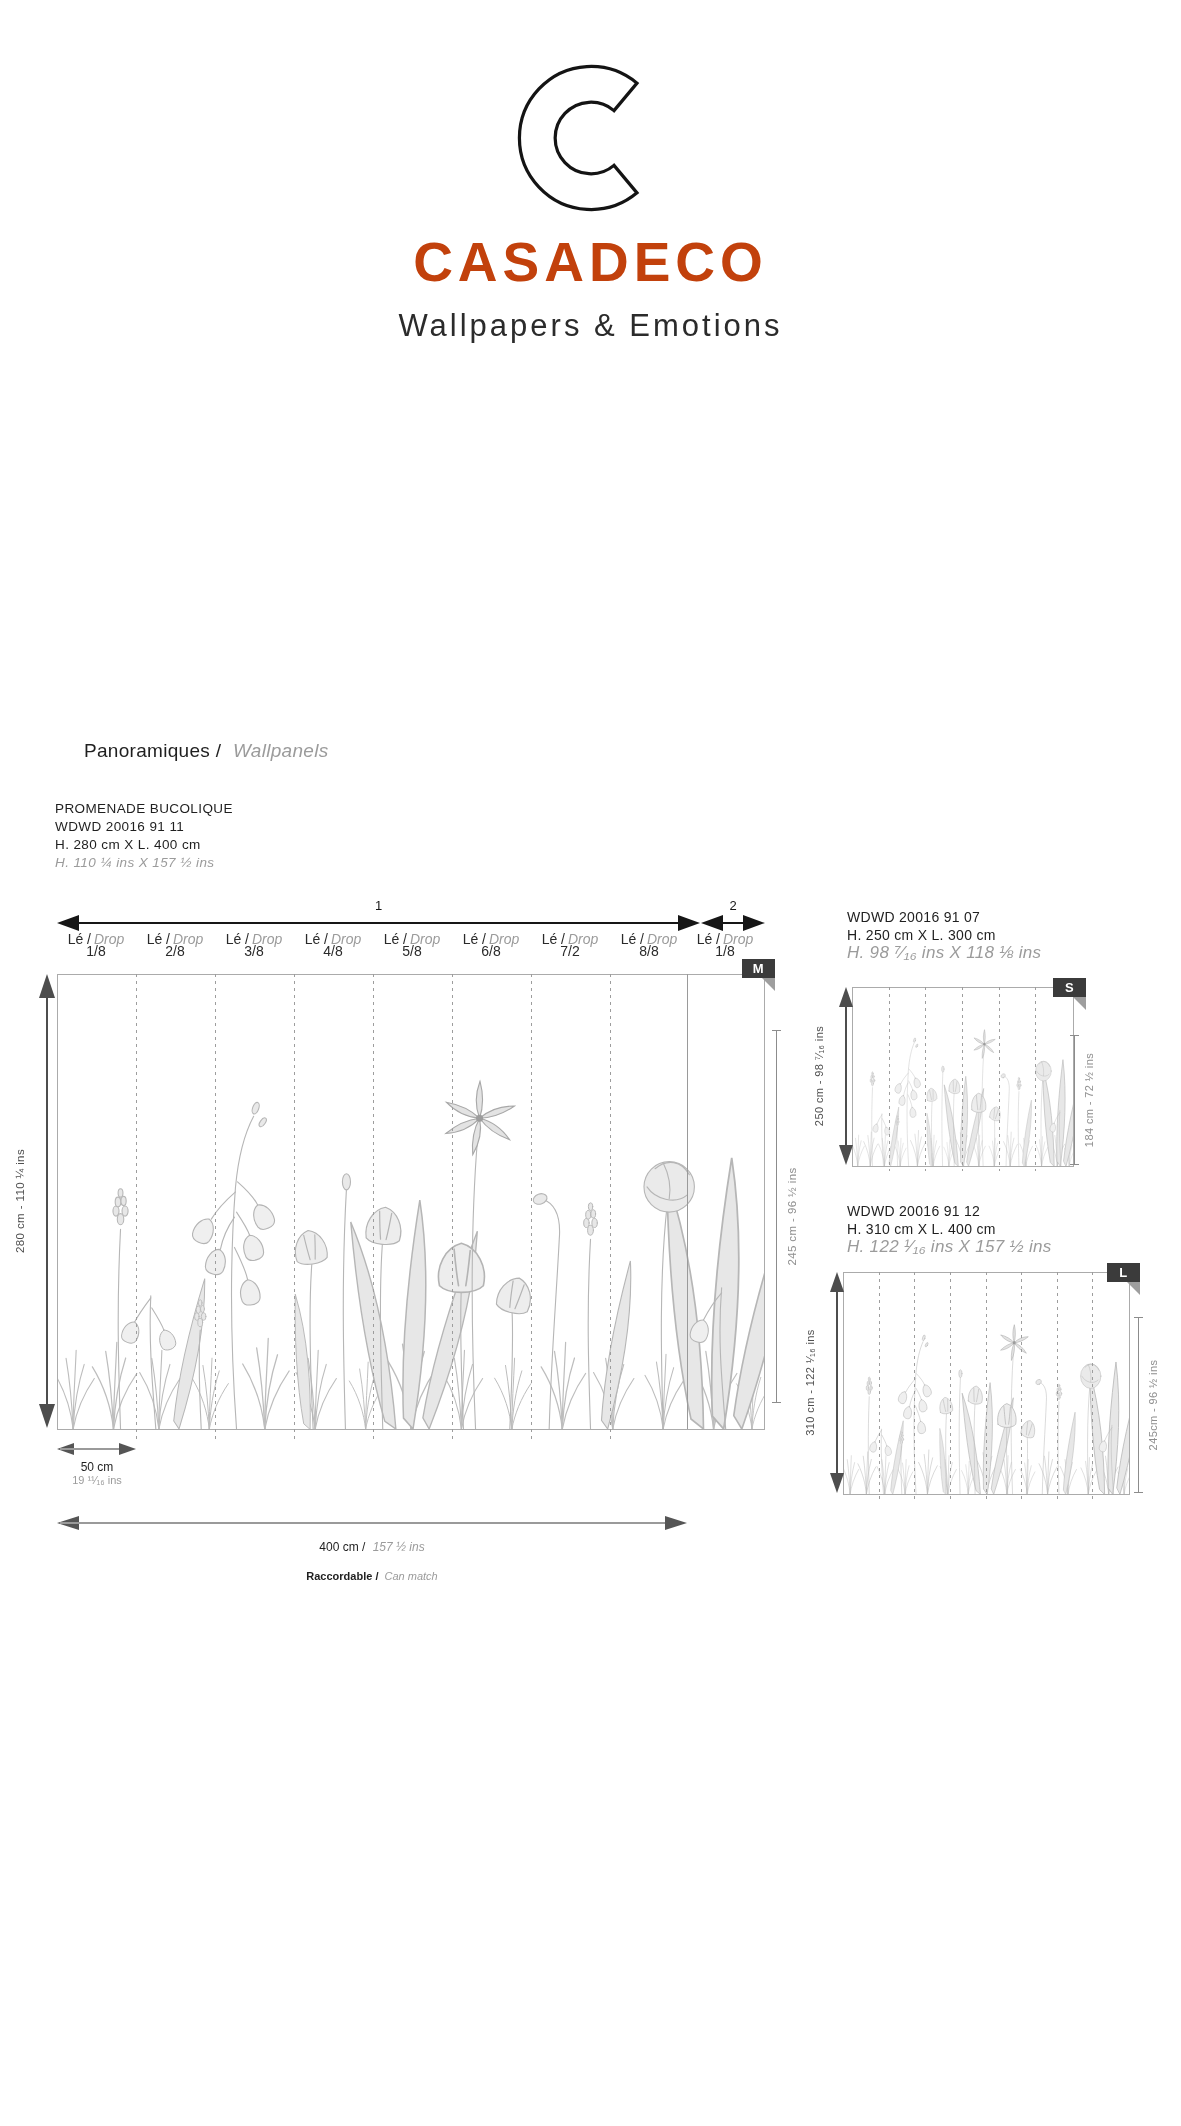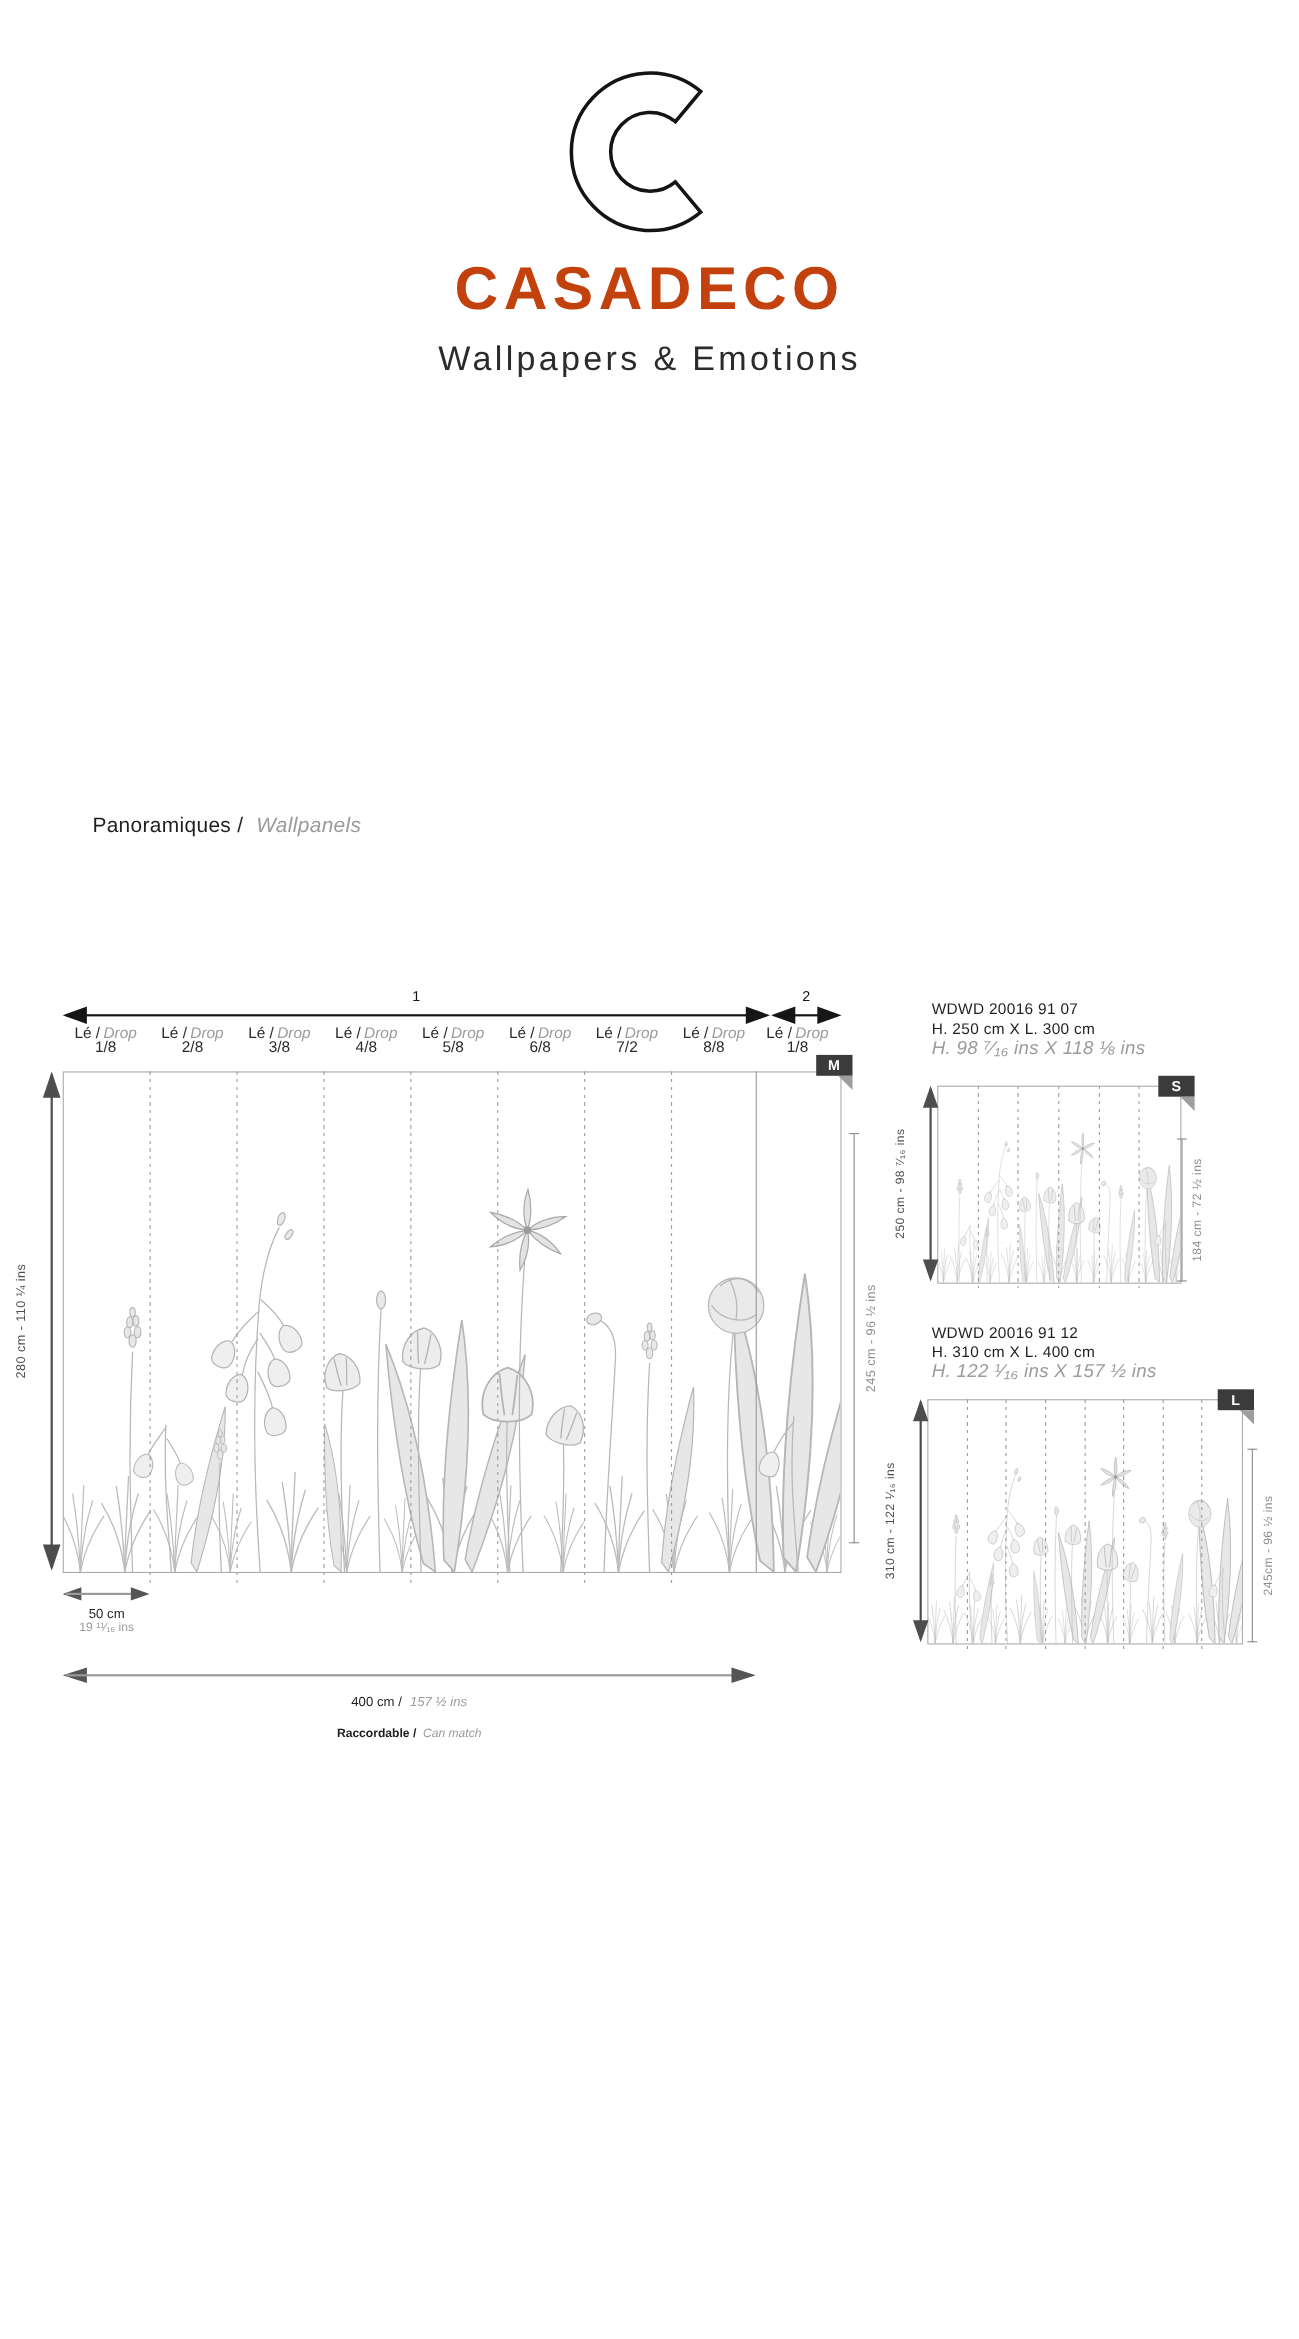--- a/index.html
+++ b/index.html
@@ -76,20 +76,26 @@
     </svg>
     <div class="brand-name">CASADECO</div>
     <div class="brand-tagline">Wallpapers &amp; Emotions</div>
   </div>
 
   <div class="section-heading">
     <span class="dark">Panoramiques /</span>
     <span class="gray-i gap">Wallpanels</span>
   </div>
 
+  <div class="product-block">
+    <div class="dark">PROMENADE BUCOLIQUE</div>
+    <div class="dark">WDWD 20016 91 11</div>
+    <div class="dark">H. 280 cm X L. 400 cm</div>
+    <div class="gray-i">H. 110 ¼ ins X 157 ½ ins</div>
+  </div>
 
   <div class="arrow-num" style="left:57px;width:643px;top:898px;">1</div>
   <div class="ah" style="left:57px;width:643px;top:915px;">
       <span class="sh"></span>
     </div>
   <div class="arrow-num" style="left:701px;width:64px;top:898px;">2</div>
   <div class="ah" style="left:701px;width:64px;top:915px;">
       <span class="sh"></span>
     </div>
 

